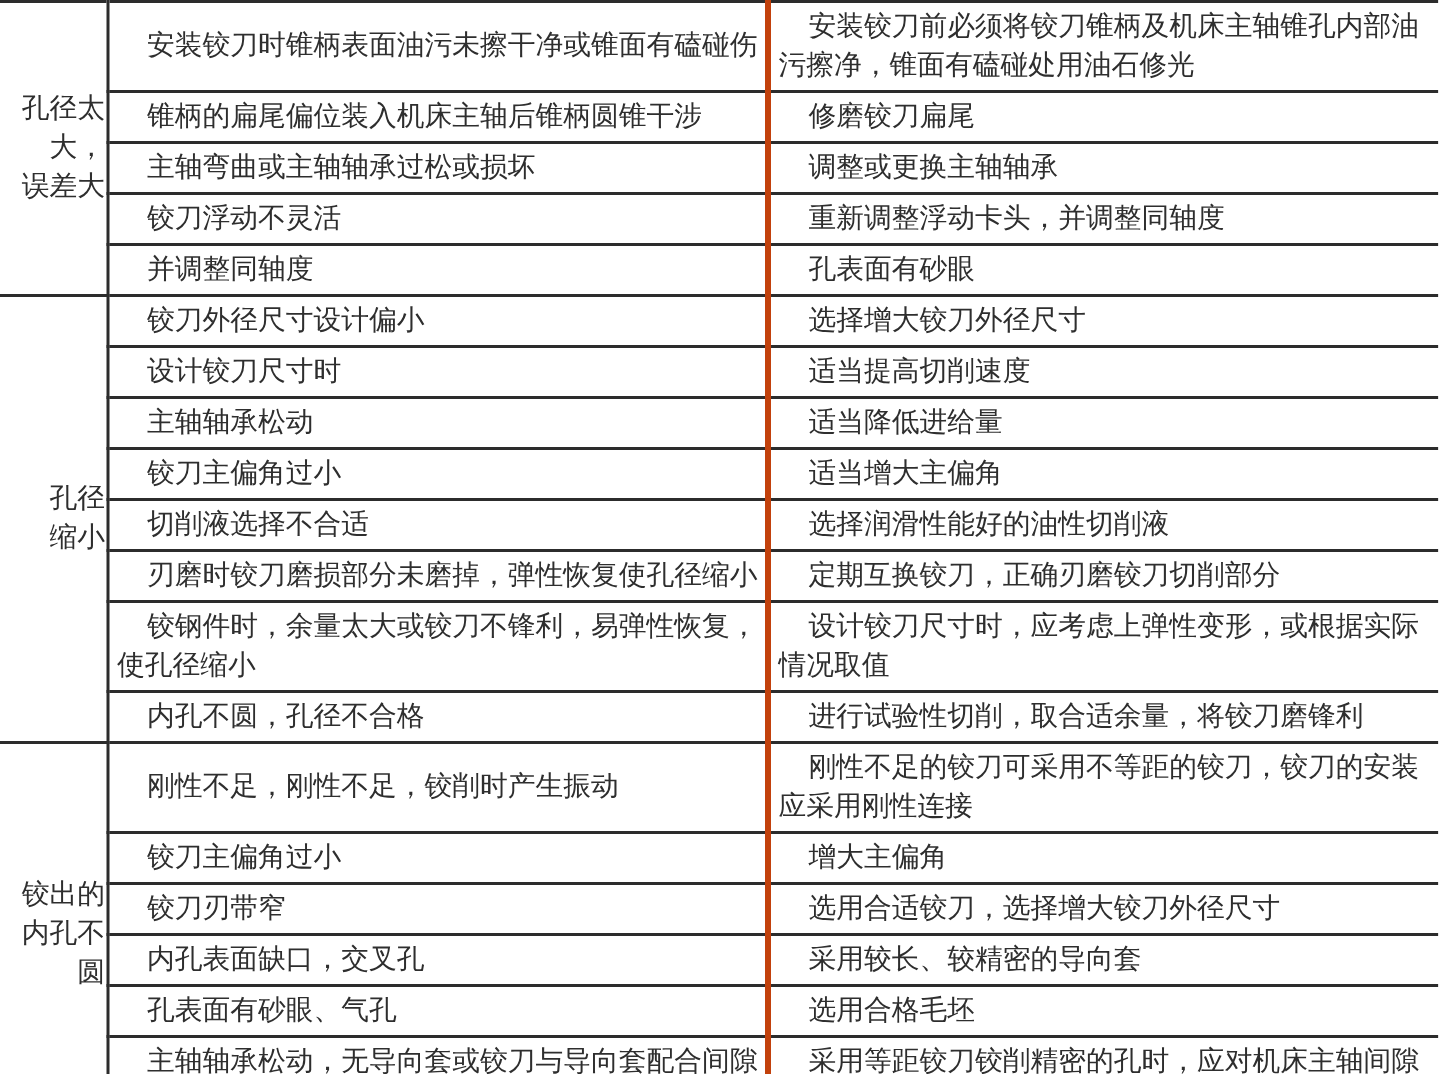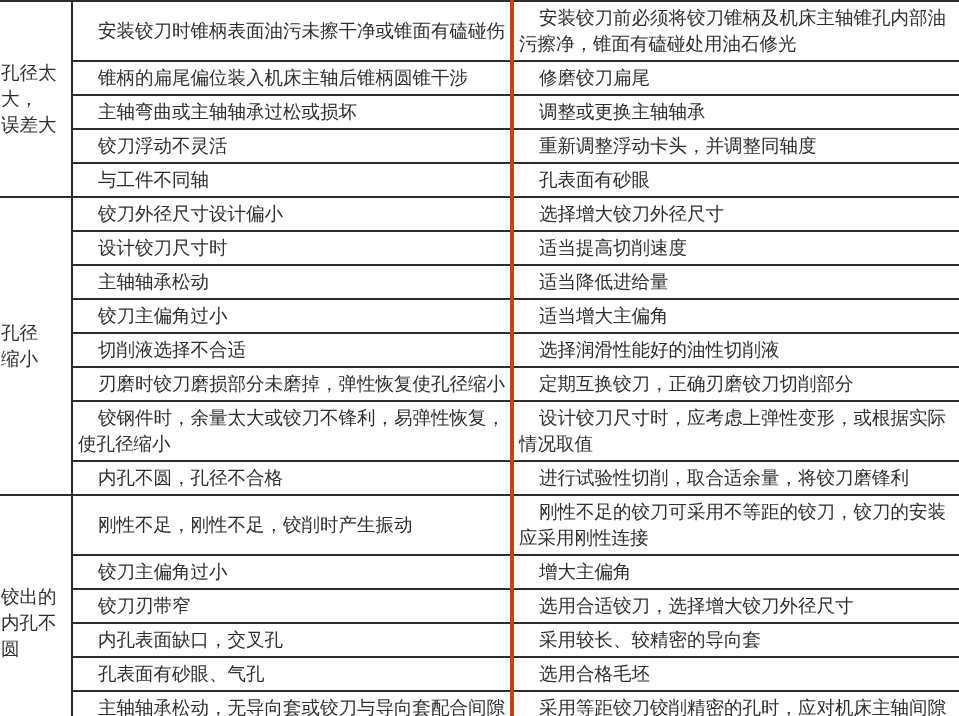--- a/index.html
+++ b/index.html
@@ -26,21 +26,21 @@
   col.c-cat  { width: 72px;  }
   col.c-cause{ width: 440px; }
   col.c-sol  { width: 447px; }
   td {
     vertical-align: middle;
     border-bottom: 2px solid #2c2c2c;
     letter-spacing: 0;
   }
   td.category {
     border-right: 2px solid #2c2c2c;
-    text-align: left;
+    text-align: right;
     white-space: pre-line;
     padding: 2px 1px;
   }
   td.category-1 {
     
   }
   td.cause {
     border-right: 4px solid #c2410c;
     padding: 3px 3px 3px 5px;
     text-indent: 20px;
@@ -75,21 +75,21 @@
         </tr>
         <tr>
           <td class="cause">主轴弯曲或主轴轴承过松或损坏</td>
           <td class="solution">调整或更换主轴轴承</td>
         </tr>
         <tr>
           <td class="cause">铰刀浮动不灵活</td>
           <td class="solution">重新调整浮动卡头，并调整同轴度</td>
         </tr>
         <tr>
-          <td class="cause">与工件不同轴</td>
+          <td class="cause">并调整同轴度</td>
           <td class="solution">孔表面有砂眼</td>
         </tr>
         <tr>
           <td class="category category-1" rowspan="8">孔径
 缩小</td>
           <td class="cause">铰刀外径尺寸设计偏小</td>
           <td class="solution">选择增大铰刀外径尺寸</td>
         </tr>
         <tr>
           <td class="cause">设计铰刀尺寸时</td>

